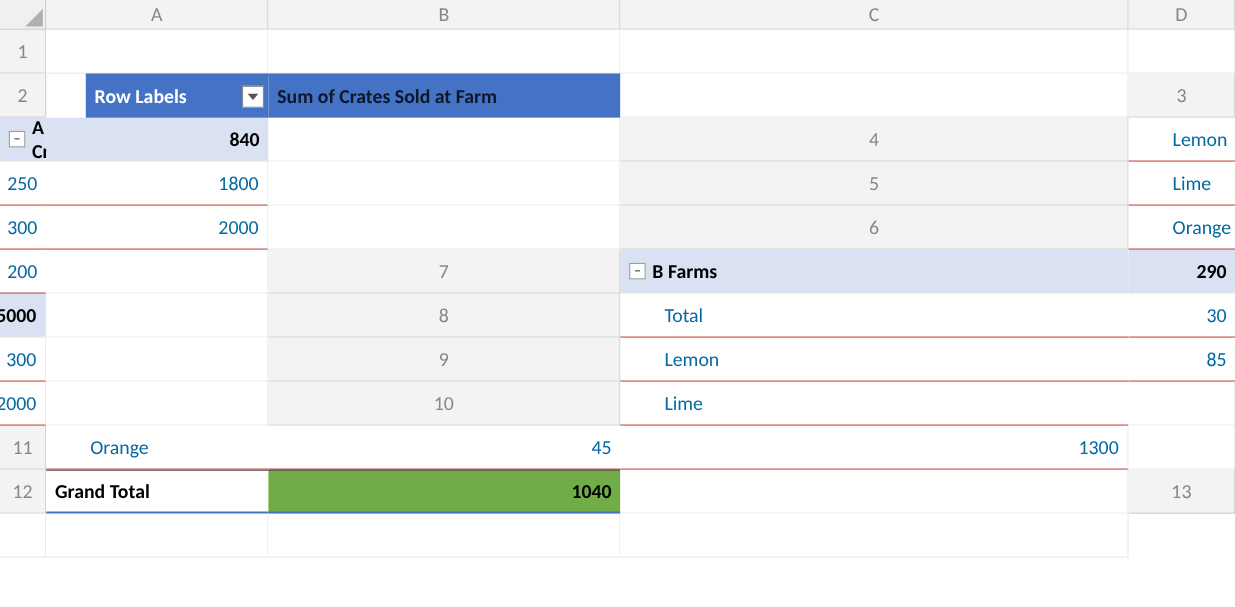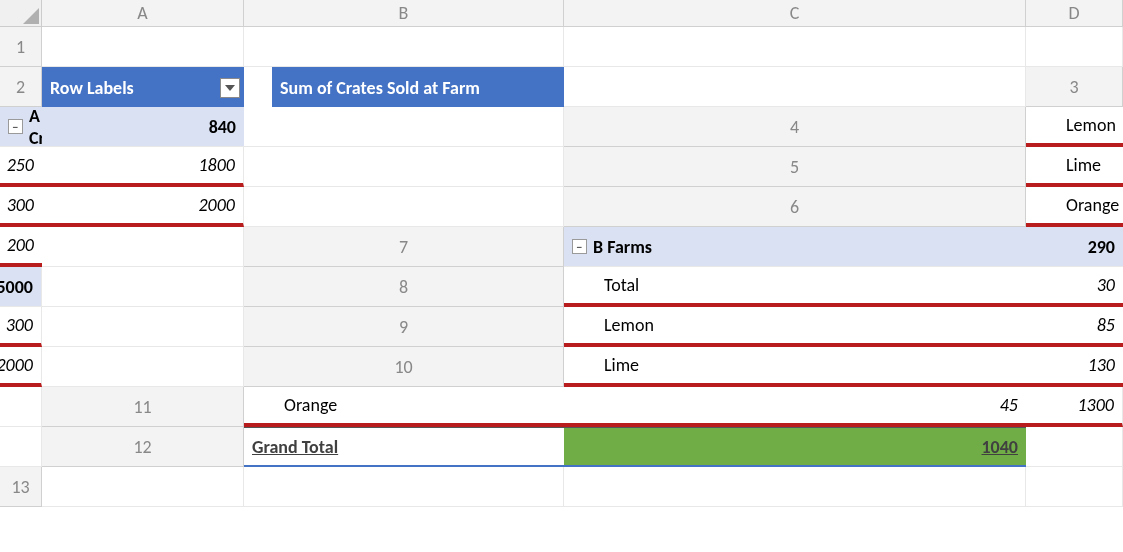--- a/index.html
+++ b/index.html
@@ -42,41 +42,41 @@
     .cell {
       border-right: 1px solid #e8e8e8;
       border-bottom: 1px solid #e8e8e8;
       display: flex;
       align-items: center;
       padding: 0 8px;
       background: #fff;
     }
     .pivot-head {
       background: #4472C4;
-      color: #ffffff;
+      color: #0f172a;
       font-weight: 600;
       border-top: 2px solid #4472C4;
       border-bottom: 1px solid #4472C4;
       border-right: none;
       display: flex;
       align-items: center;
       padding: 0 8px;
-      margin-left: 28px;
     }
     .pivot-head-first {
       background: #4472C4;
       color: #fff;
       font-weight: 600;
       border-top: 2px solid #4472C4;
       border-bottom: 1px solid #4472C4;
       border-right: none;
       display: flex;
       align-items: center;
       justify-content: space-between;
       padding: 0 4px 0 8px;
+      margin-left: 36px;
     }
     .pivot-head-last {
       border-right: 1px solid #e8e8e8;
     }
     .filter-btn {
       width: 20px;
       height: 20px;
       background: #fff;
       border: 1px solid #8a8a8a;
       display: flex;
@@ -117,45 +117,43 @@
       justify-content: center;
       font-size: 12px;
       line-height: 1;
       color: #555;
       cursor: pointer;
       flex-shrink: 0;
     }
     .data-row {
       background: #fff;
       border-right: none;
-      border-bottom: 4px solid #b91c1c;
-      display: flex;
-      align-items: center;
-      padding: 0 8px;
-      color: #000000;
+      border-bottom: 1px solid #b91c1c;
+      display: flex;
+      align-items: center;
+      padding: 0 8px;
+      color: #0369a1;
     }
     .data-row.label {
       padding-left: 40px;
     }
     .data-row.val {
       justify-content: flex-end;
-      font-style: italic;
     }
     .data-row.last {
       border-right: 1px solid #e8e8e8;
     }
     .grand-total {
       font-weight: 700;
-      color: #404040;
+      color: #000000;
       border-top: 1px solid #555;
       border-bottom: 2px solid #4472C4;
       display: flex;
       align-items: center;
       padding: 0 8px;
-      text-decoration: underline;
     }
     .grand-total.label {
       background: #fff;
       border-right: none;
     }
     .grand-total.val {
       background: #70AD47;
       justify-content: flex-end;
       border-right: none;
     }
@@ -251,21 +249,20 @@
   <div class="cell"></div>
 
   <div class="row-hdr">9</div>
   <div class="data-row label">Lemon</div>
   <div class="data-row val">85</div>
   <div class="data-row val last">2000</div>
   <div class="cell"></div>
 
   <div class="row-hdr">10</div>
   <div class="data-row label">Lime</div>
-  <div class="data-row val">130</div>
   <div class="cell"></div>
 
   <div class="row-hdr">11</div>
   <div class="data-row label">Orange</div>
   <div class="data-row val">45</div>
   <div class="data-row val last">1300</div>
   <div class="cell"></div>
 
   <div class="row-hdr">12</div>
   <div class="grand-total label">Grand Total</div>

